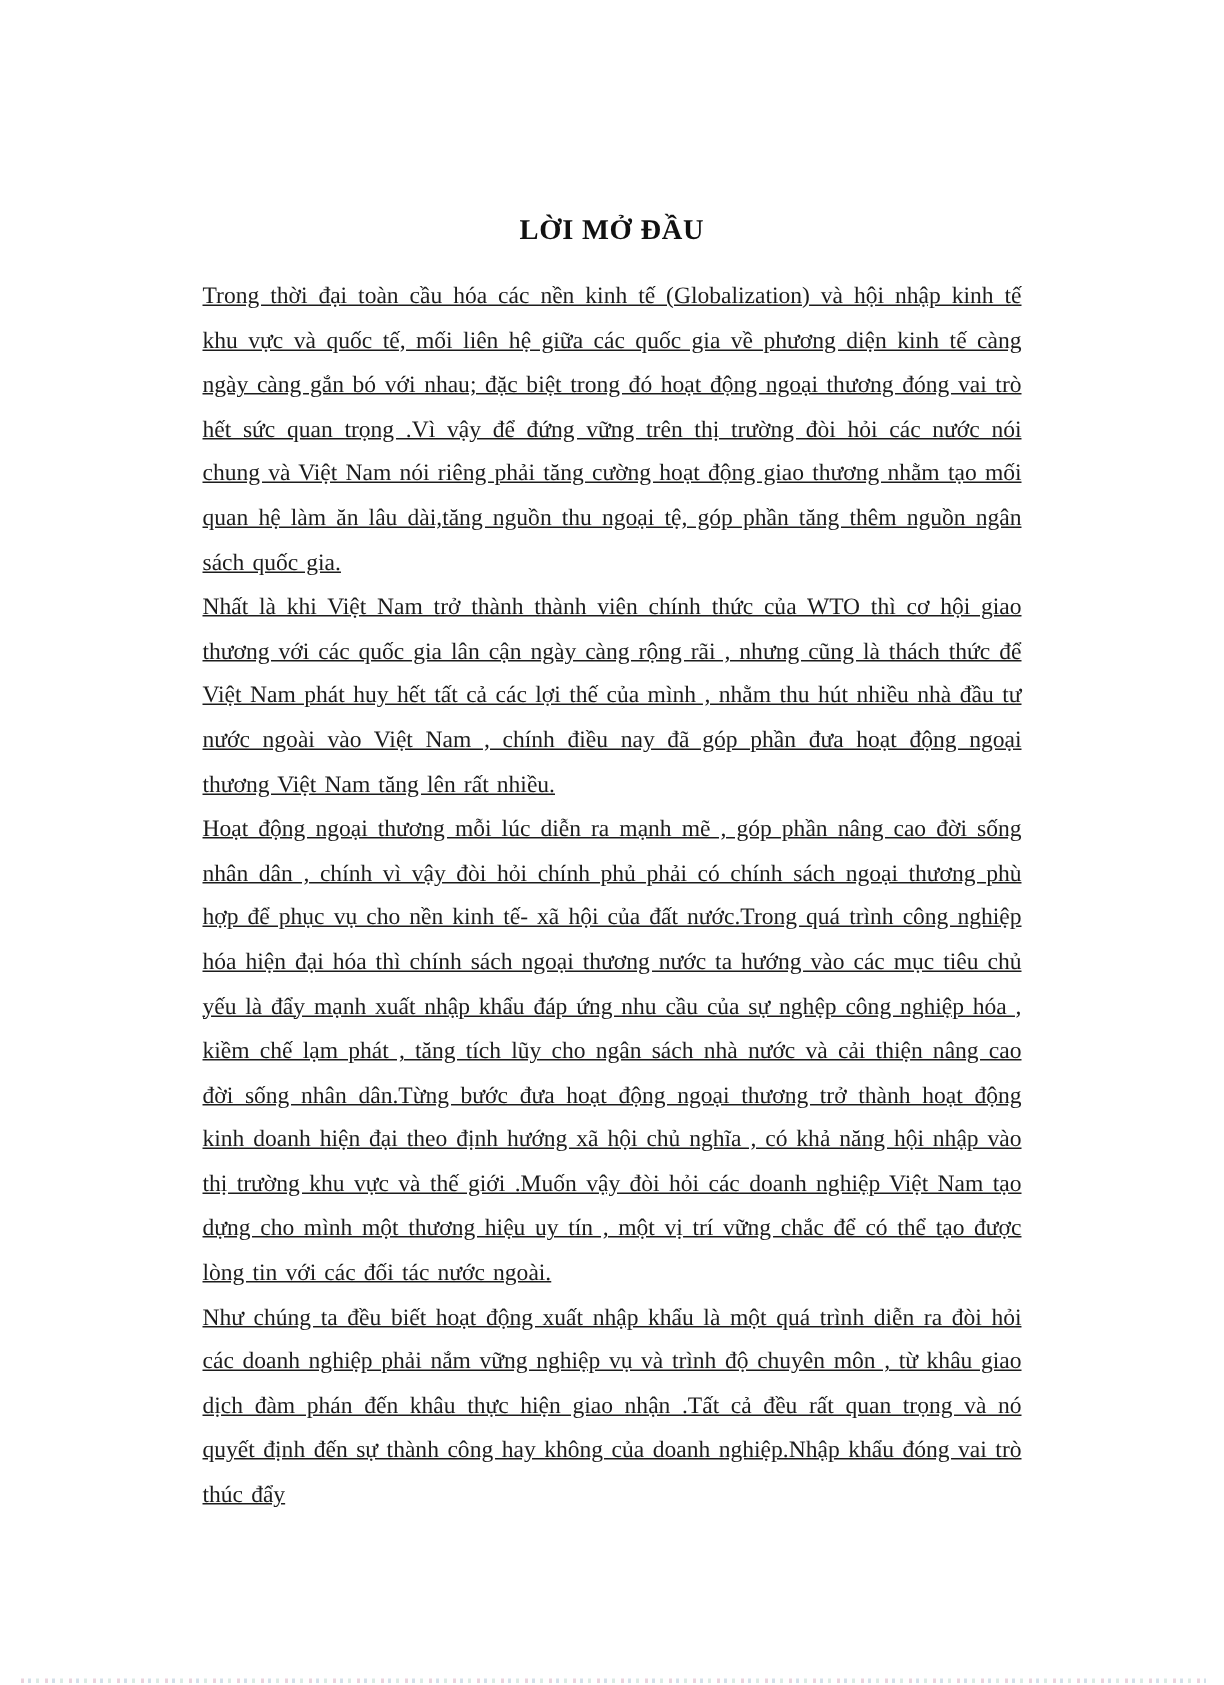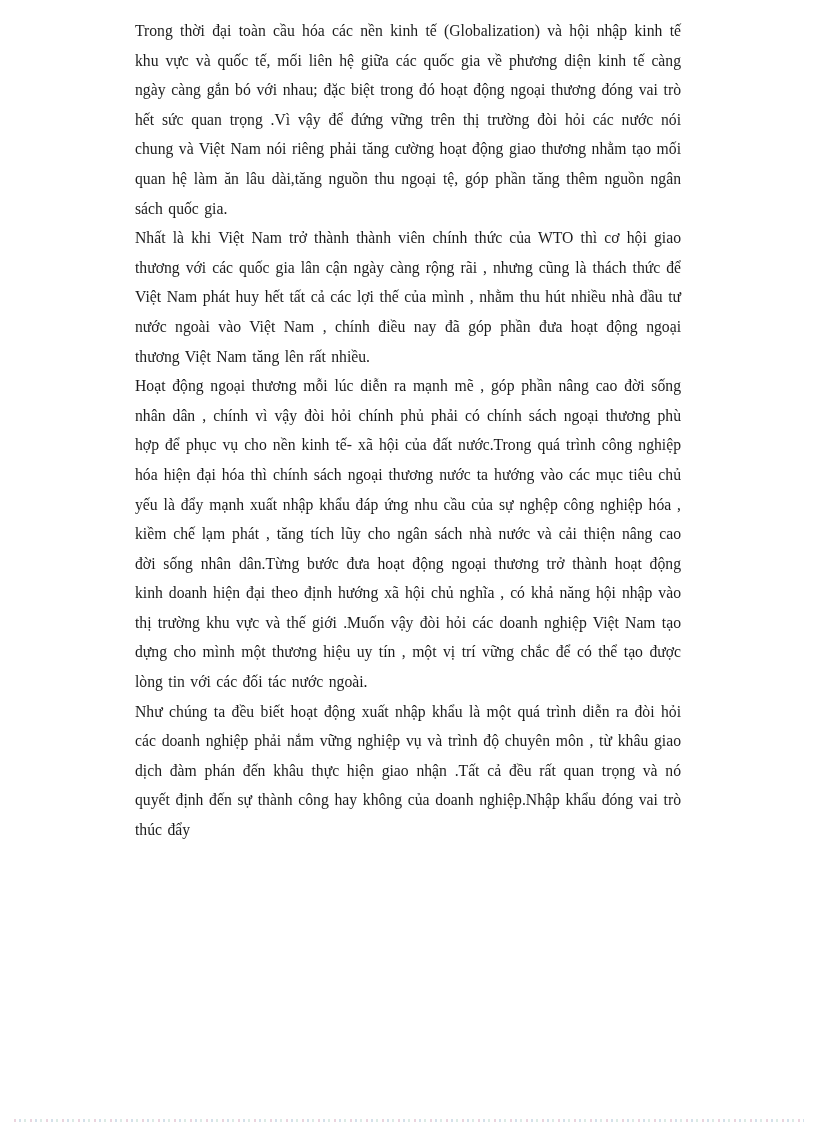--- a/index.html
+++ b/index.html
@@ -23,20 +23,21 @@
     text-align: center;
     font-size: 19px;
     line-height: 26px;
     font-weight: bold;
     letter-spacing: 0.5px;
     color: #111111;
   }
   .doc-body {
     margin: 16px auto 0 auto;
     width: 546px;
+    text-decoration: underline;
     
   }
   .doc-body p {
     margin: 0;
     font-size: 15.7px;
     line-height: 29.6px;
     text-align: justify;
     word-spacing: 1.5px;
     color: #1c1c1c;
   }
@@ -51,20 +52,21 @@
       rgba(205,150,175,0.55) 0px 2px, transparent 2px 5px,
       rgba(150,180,205,0.55) 5px 7px, transparent 7px 10px,
       rgba(160,200,185,0.50) 10px 12px, transparent 12px 16px);
   }
 </style>
 </head>
 <body>
 
 <div class="page">
 
+  <h1 class="doc-title">LỜI MỞ ĐẦU</h1>
 
   <div class="doc-body">
     <p>Trong thời đại toàn cầu hóa các nền kinh tế (Globalization) và hội nhập kinh tế khu vực và quốc tế, mối liên hệ giữa các quốc gia về phương diện kinh tế càng ngày càng gắn bó với nhau; đặc biệt trong đó hoạt động ngoại thương đóng vai trò hết sức quan trọng .Vì vậy để đứng vững trên thị trường đòi hỏi các nước nói chung và Việt Nam nói riêng phải tăng cường hoạt động giao thương nhằm tạo mối quan hệ làm ăn lâu dài,tăng nguồn thu ngoại tệ, góp phần tăng thêm nguồn ngân sách quốc gia.</p>
     <p>Nhất là khi Việt Nam trở thành thành viên chính thức của WTO thì cơ hội giao thương với các quốc gia lân cận ngày càng rộng rãi , nhưng cũng là thách thức để Việt Nam phát huy hết tất cả các lợi thế của mình , nhằm thu hút nhiều nhà đầu tư nước ngoài vào Việt Nam , chính điều nay đã góp phần đưa hoạt động ngoại thương Việt Nam tăng lên rất nhiều.</p>
     <p>Hoạt động ngoại thương mỗi lúc diễn ra mạnh mẽ , góp phần nâng cao đời sống nhân dân , chính vì vậy đòi hỏi chính phủ phải có chính sách ngoại thương phù hợp để phục vụ cho nền kinh tế- xã hội của đất nước.Trong quá trình công nghiệp hóa hiện đại hóa thì chính sách ngoại thương nước ta hướng vào các mục tiêu chủ yếu là đẩy mạnh xuất nhập khẩu đáp ứng nhu cầu của sự nghệp công nghiệp hóa , kiềm chế lạm phát , tăng tích lũy cho ngân sách nhà nước và cải thiện nâng cao đời sống nhân dân.Từng bước đưa hoạt động ngoại thương trở thành hoạt động kinh doanh hiện đại theo định hướng xã hội chủ nghĩa , có khả năng hội nhập vào thị trường khu vực và thế giới .Muốn vậy đòi hỏi các doanh nghiệp Việt Nam tạo dựng cho mình một thương hiệu uy tín , một vị trí vững chắc để có thể tạo được lòng tin với các đối tác nước ngoài.</p>
     <p>Như chúng ta đều biết hoạt động xuất nhập khẩu là một quá trình diễn ra đòi hỏi các doanh nghiệp phải nắm vững nghiệp vụ và trình độ chuyên môn , từ khâu giao dịch đàm phán đến khâu thực hiện giao nhận .Tất cả đều rất quan trọng và nó quyết định đến sự thành công hay không của doanh nghiệp.Nhập khẩu đóng vai trò thúc đẩy</p>
   </div>
 
   <div class="footer-dots"></div>
 

